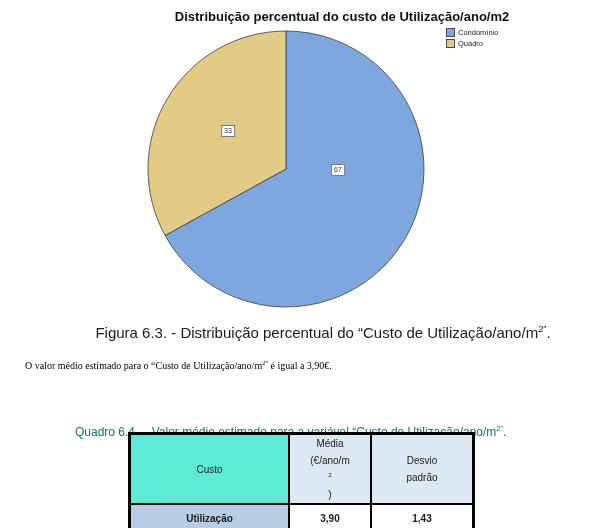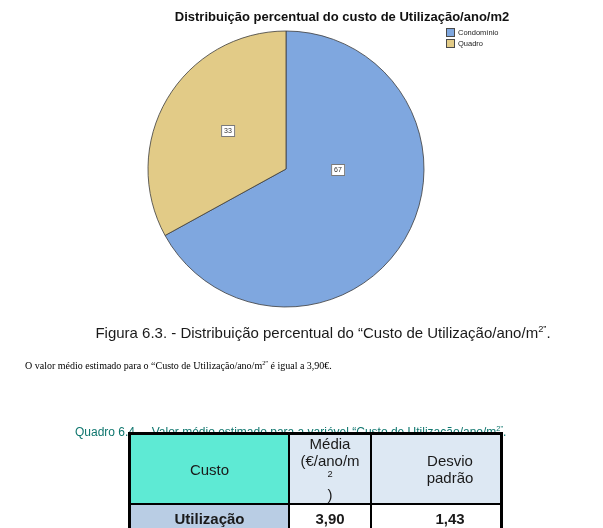--- a/index.html
+++ b/index.html
@@ -25,24 +25,24 @@
   #body-text{position:absolute;left:25px;top:360px;white-space:nowrap;
        font-family:"Liberation Serif",serif;font-size:10px;color:#000;}
   #table-caption{position:absolute;left:75px;top:425px;white-space:nowrap;
        font-size:12px;color:#0f766e;}
   sup{font-size:0.62em;line-height:0;}
 
   
   #cost-table{position:absolute;left:128px;top:432px;border-collapse:collapse;
        border:3px solid #000;table-layout:fixed;}
   #cost-table td{border:2px solid #000;text-align:center;vertical-align:middle;
-       font-size:15px;padding:0;}
+       font-size:10px;padding:0;}
   #cost-table .c1{width:157px;}
   #cost-table .c2{width:80px;}
-  #cost-table .c3{width:100px;padding-left:28px;}
+  #cost-table .c3{width:100px;}
   #cost-table tr.hdr td{height:53px;}
   #cost-table tr.row td{height:27px;font-weight:bold;}
   .hdr-dark{background:#5eead4;}
   .hdr-light{background:#DDE8F3;}
   .row-label{background:#B9CDE4;}
   .row-value{background:#fff;}
   .two-line span{display:block;line-height:17px;}
 </style>
 </head>
 <body>

